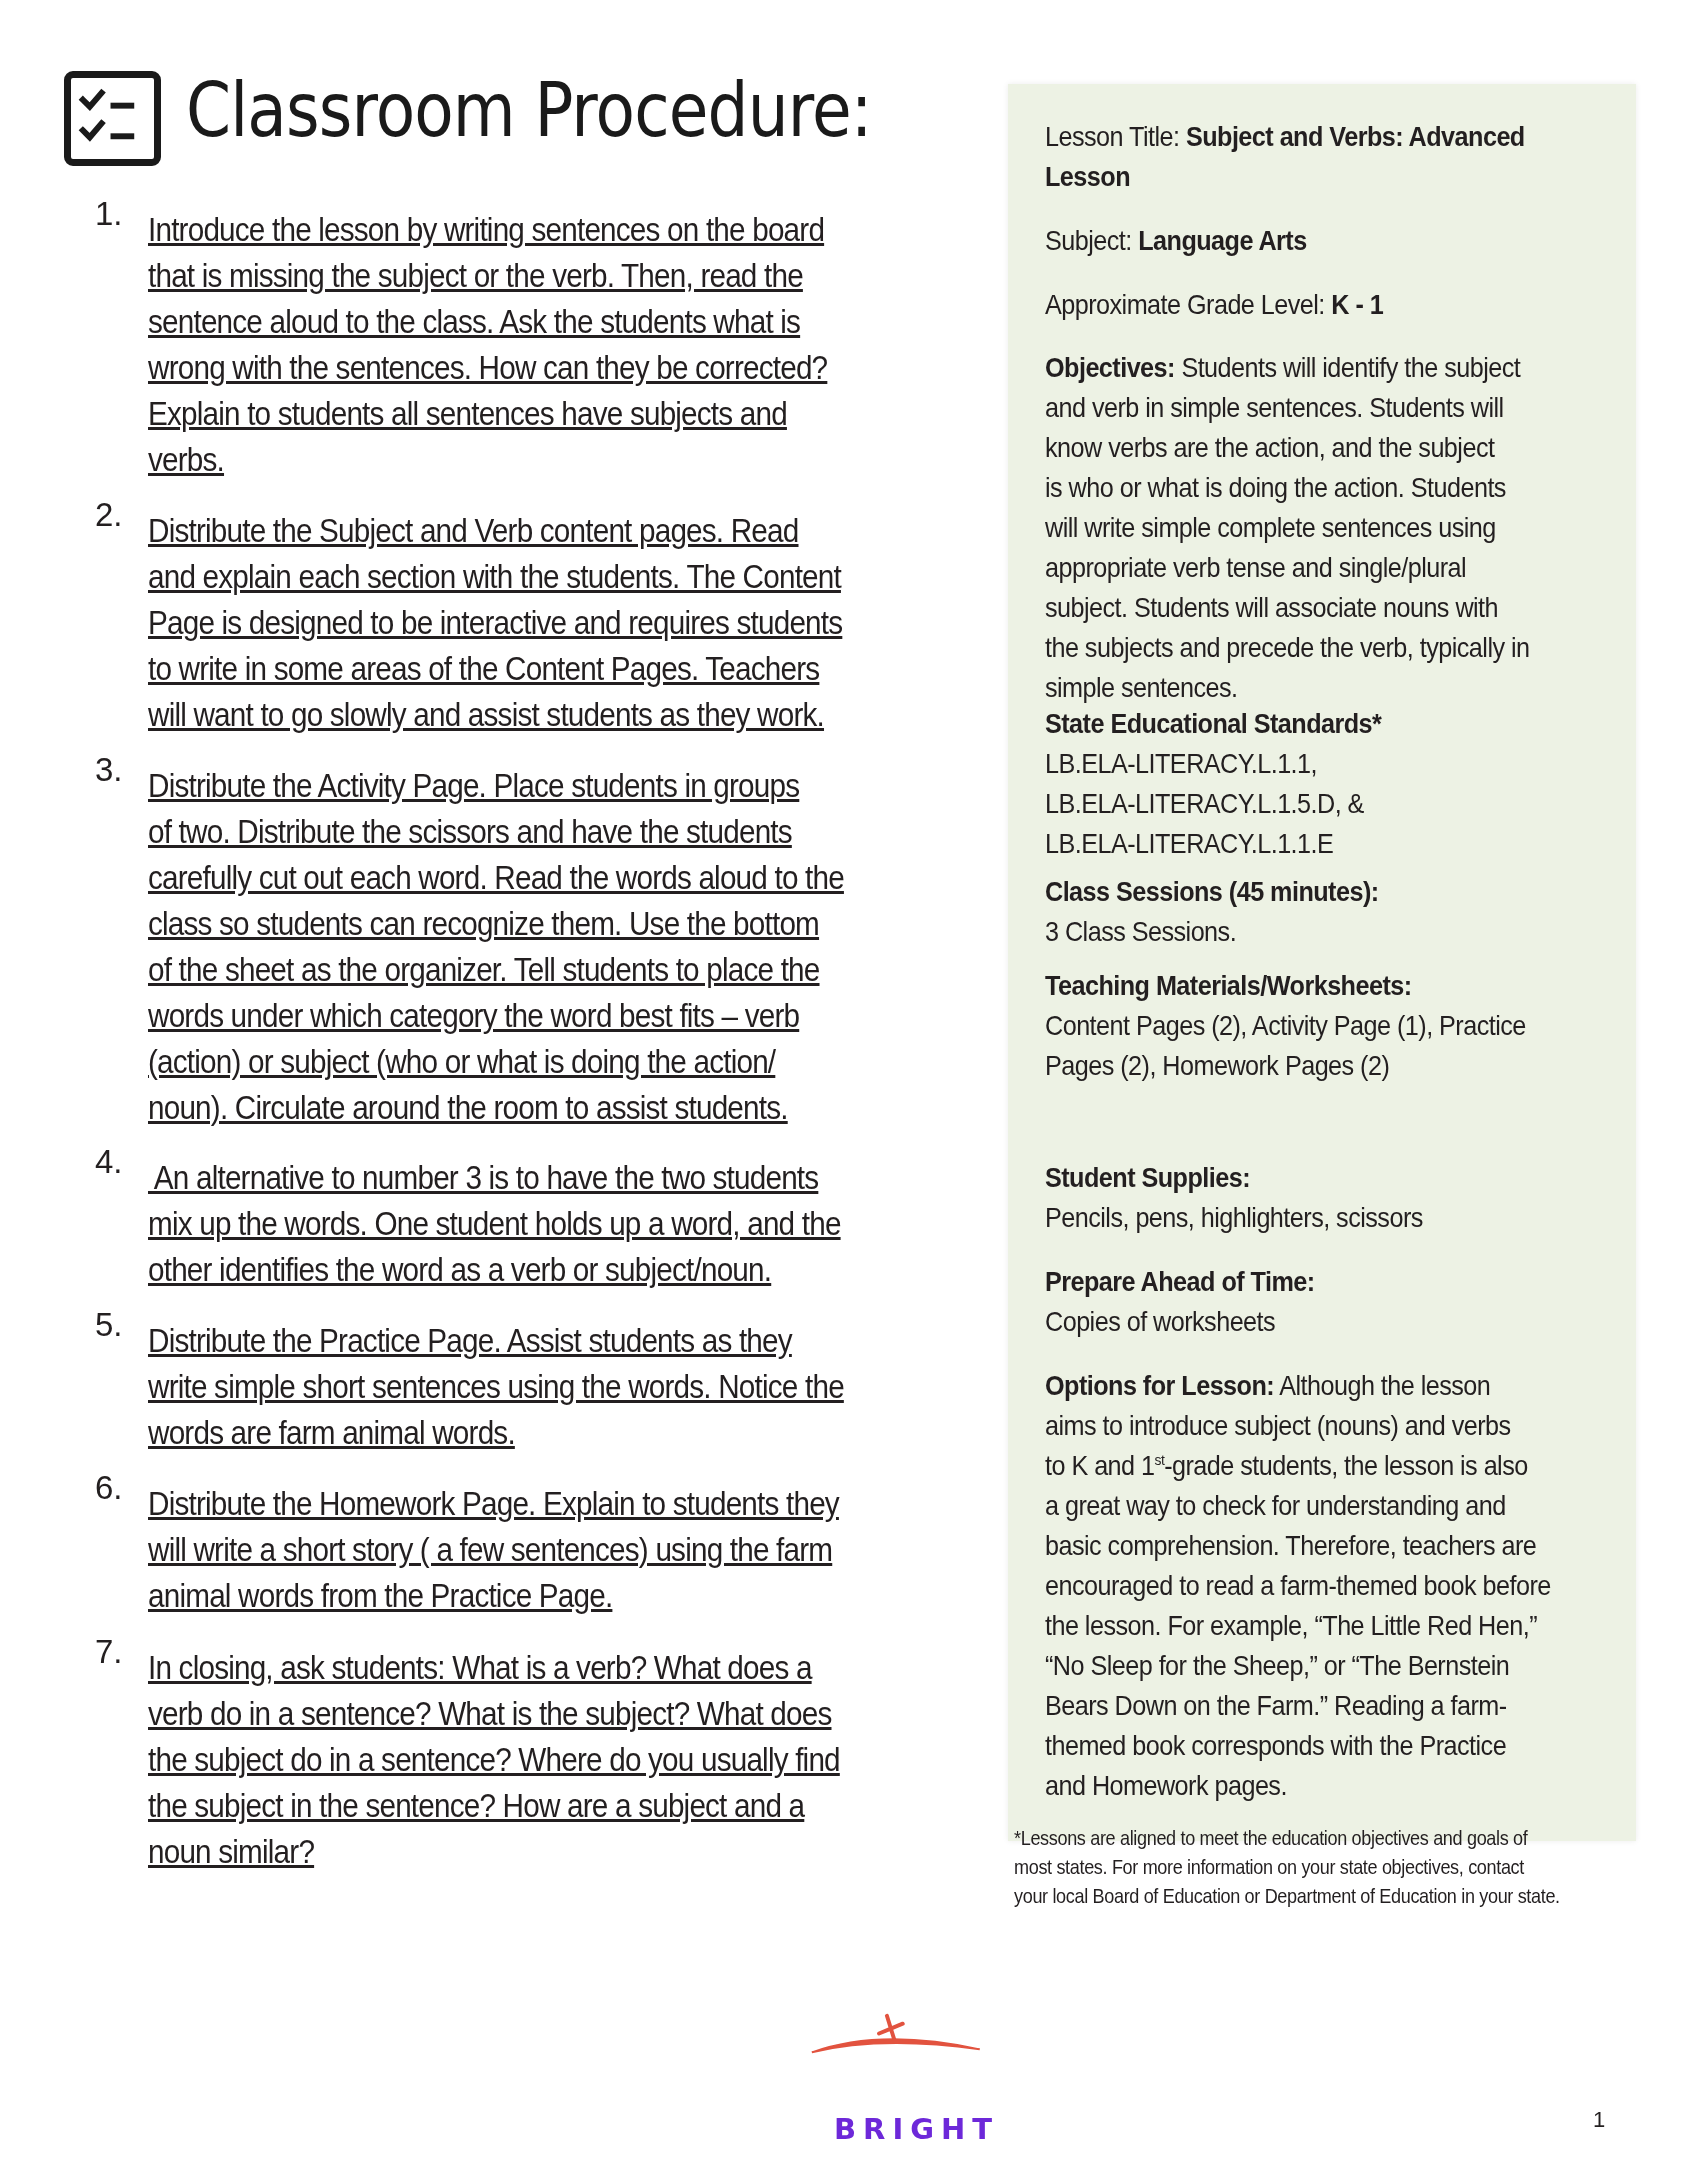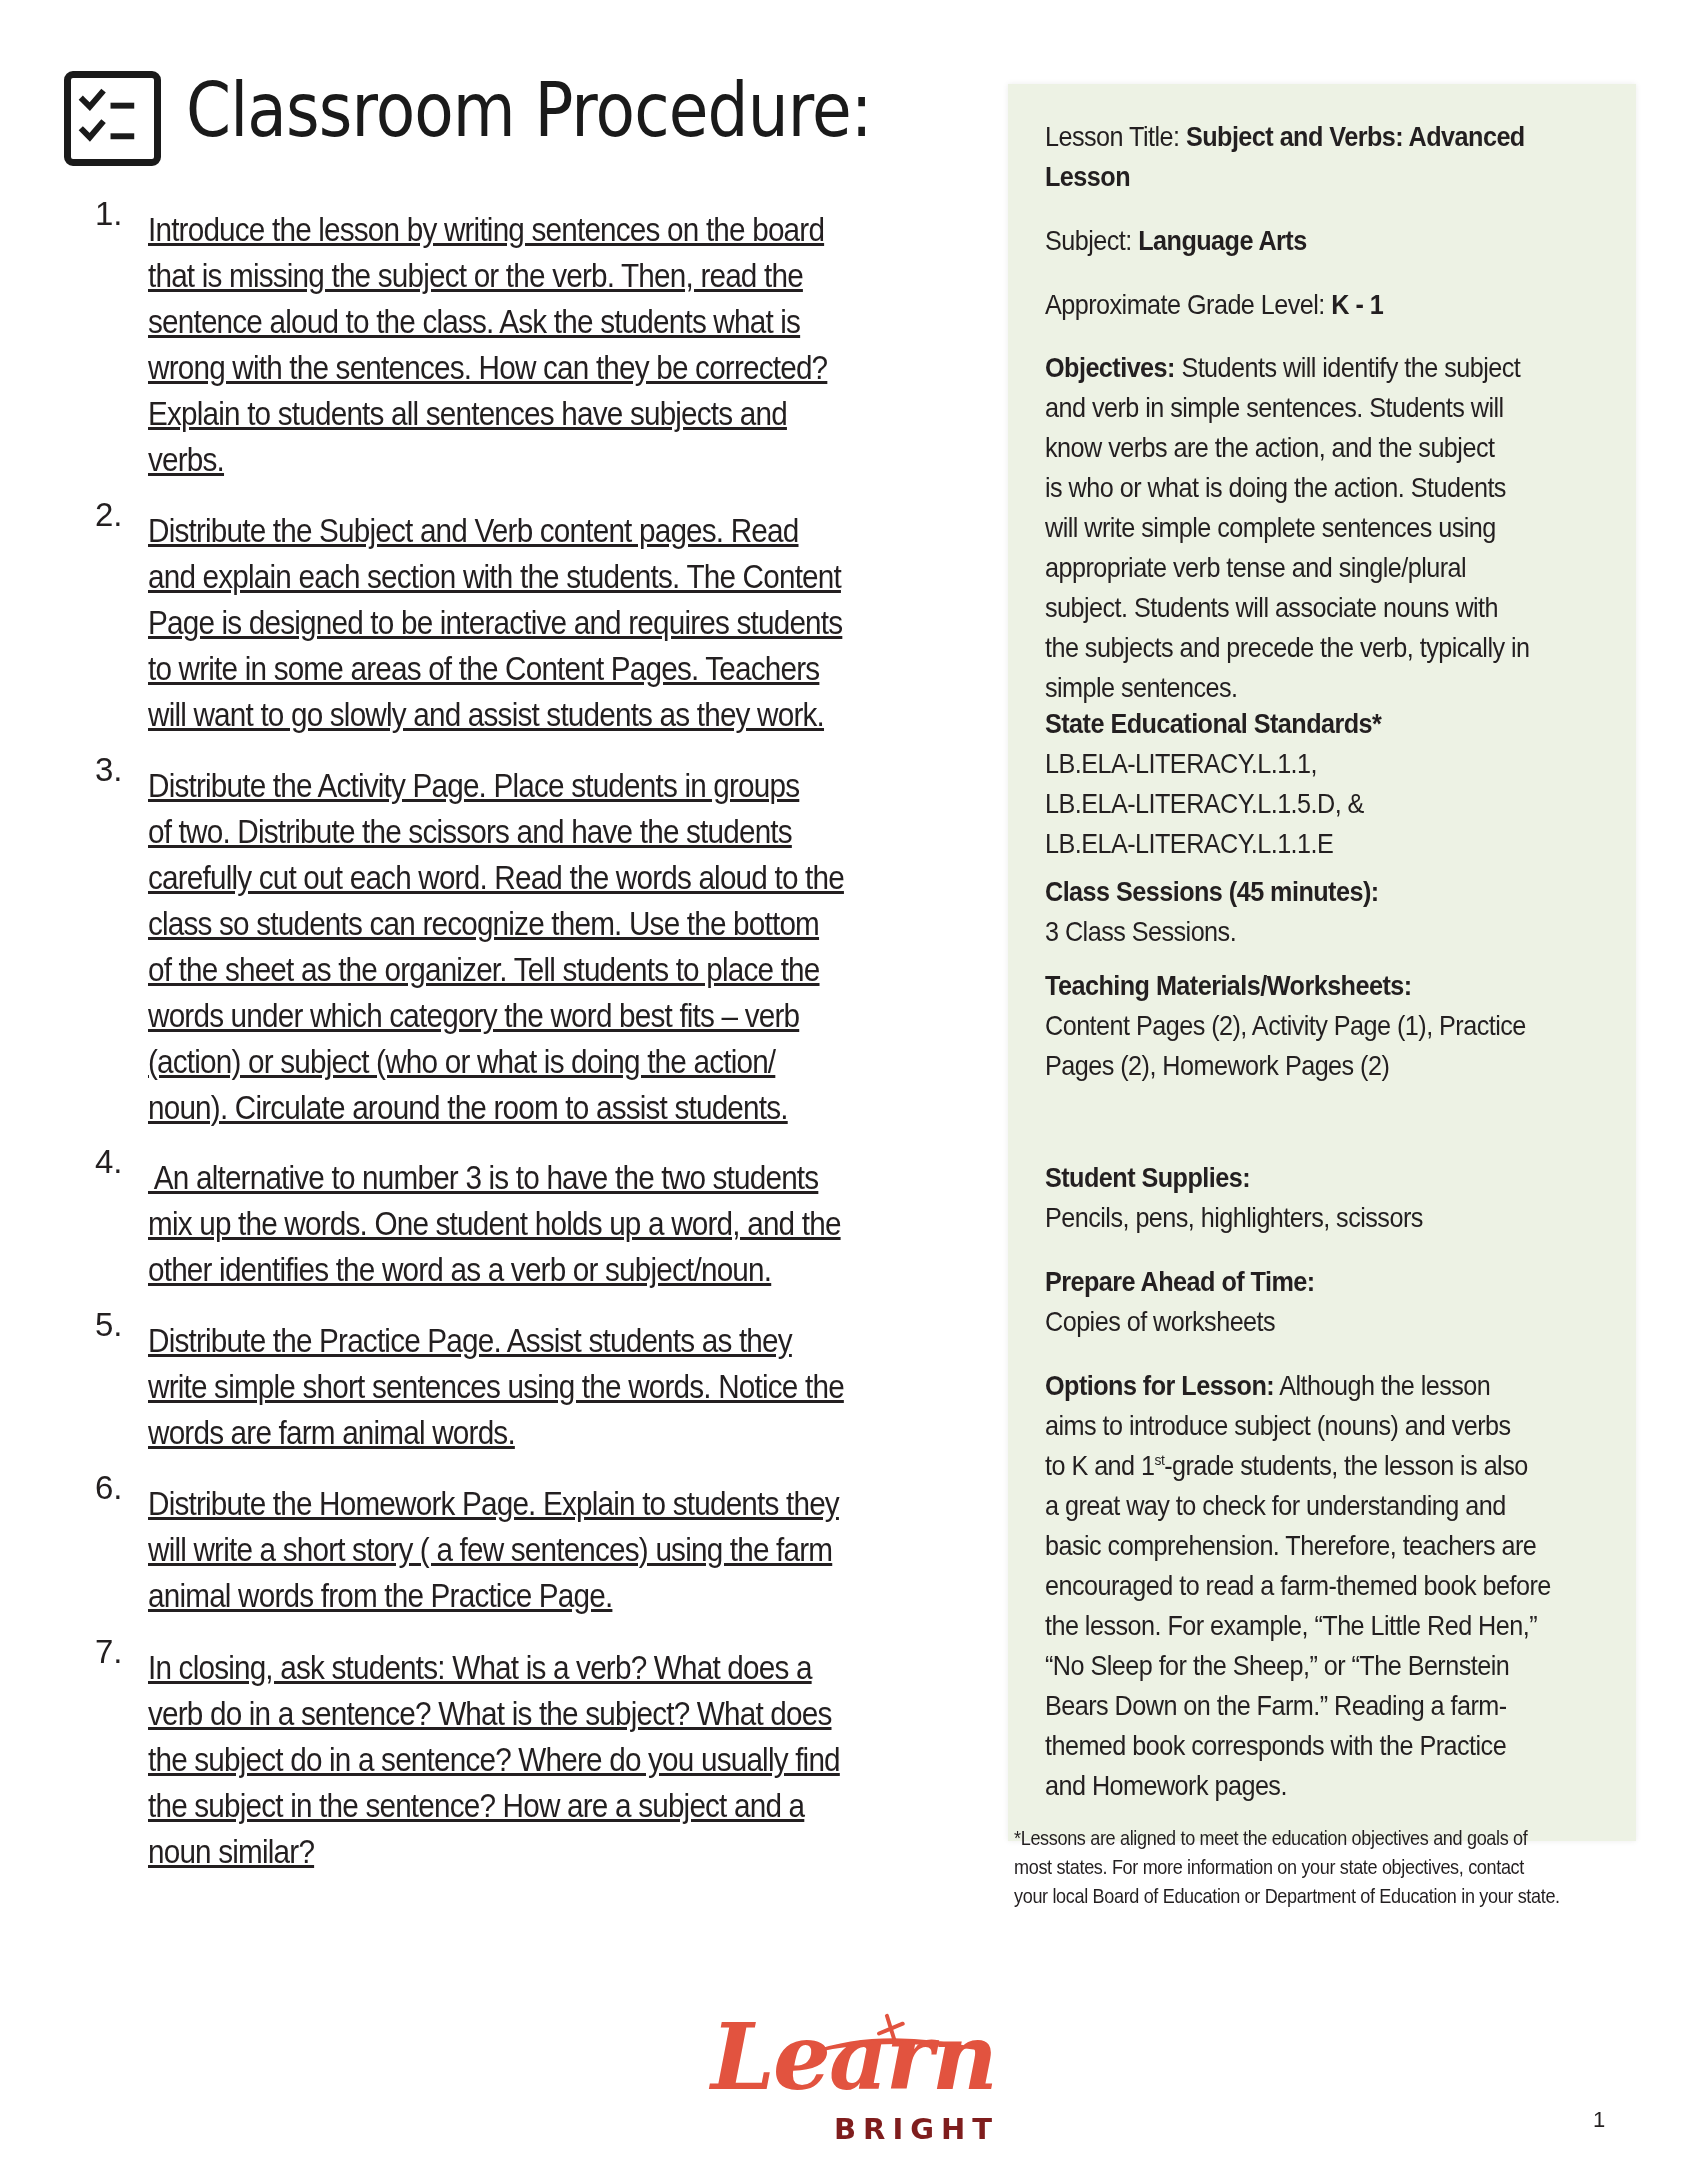--- a/index.html
+++ b/index.html
@@ -13,21 +13,21 @@
   .step-text { position:absolute; left:53px; top:16px; width:812px;text-decoration:underline; }
   .line { display:block; font-size:33px; line-height:46px; white-space:nowrap; letter-spacing:-0.9px; transform:scaleX(0.9); transform-origin:left top; }
   .panel { position:absolute; left:1008px; top:84px; width:628px; height:1757px; background:#edf2e4; box-shadow:0 0 6px rgba(0,0,0,0.08); }
   .info { position:absolute; left:1045px; width:584px; }
   .pline { display:block; font-size:28px; line-height:40px; white-space:nowrap; letter-spacing:-0.6px; transform:scaleX(0.9); transform-origin:left top; }
   .b { font-weight:bold; }
   .footnote { position:absolute; left:1014px; top:1823px; width:653px; }
   .fline { display:block; font-size:21px; line-height:29px; white-space:nowrap; letter-spacing:-0.4px; transform:scaleX(0.86); transform-origin:left top; }
   .logo { position:absolute; left:693px; top:1998px; width:297px; height:158px; }
   .logo-script { position:absolute; left:18px; top:14px; font-family:"DejaVu Serif", serif; font-style:italic; font-weight:bold; font-size:91px; color:#e2533f; line-height:1; letter-spacing:-2px; }
-  .logo-word { position:absolute; left:141px; top:117px; font-family:"DejaVu Sans", sans-serif; font-weight:bold; font-size:29px; letter-spacing:7px; color:#7f1d1d; line-height:1; }
+  .logo-word { position:absolute; left:141px; top:117px; font-family:"DejaVu Sans", sans-serif; font-weight:bold; font-size:29px; letter-spacing:7px; color:#6d28d9; line-height:1; }
   .logo-arc { position:absolute; left:0; top:0; }
   .page-num { position:absolute; left:1593px; top:2109px; font-size:22px; line-height:1; color:#231f20; }
   sup { font-size:0.55em; vertical-align:super; line-height:0; }
 </style>
 </head>
 <body>
 
 <div class="title-icon">
   <svg width="83" height="81" viewBox="0 0 84 82">
     <path d="M12 22 L19 29 L31 15" stroke="#1a1a1a" stroke-width="6" fill="none" stroke-linecap="square"></path>
@@ -182,18 +182,17 @@
   <span class="fline">*Lessons are aligned to meet the education objectives and goals of</span>
   <span class="fline">most states. For more information on your state objectives, contact</span>
   <span class="fline">your local Board of Education or Department of Education in your state.</span>
 </div>
 
 <div class="logo">
   <svg class="logo-arc" width="297" height="79" viewBox="0 0 300 80">
     <path d="M120 55 Q190 30 290 52 Q190 38 120 55 Z" fill="#e2533f" stroke="#e2533f" stroke-width="2"></path>
     <path d="M196 18 L204 44 M188 36 L212 26" stroke="#e2533f" stroke-width="4" stroke-linecap="round"></path>
   </svg>
-  <span class="logo-script">Learn</span>
   <span class="logo-word">BRIGHT</span>
 </div>
 
 <div class="page-num">1</div>
 
 
 </body></html>

